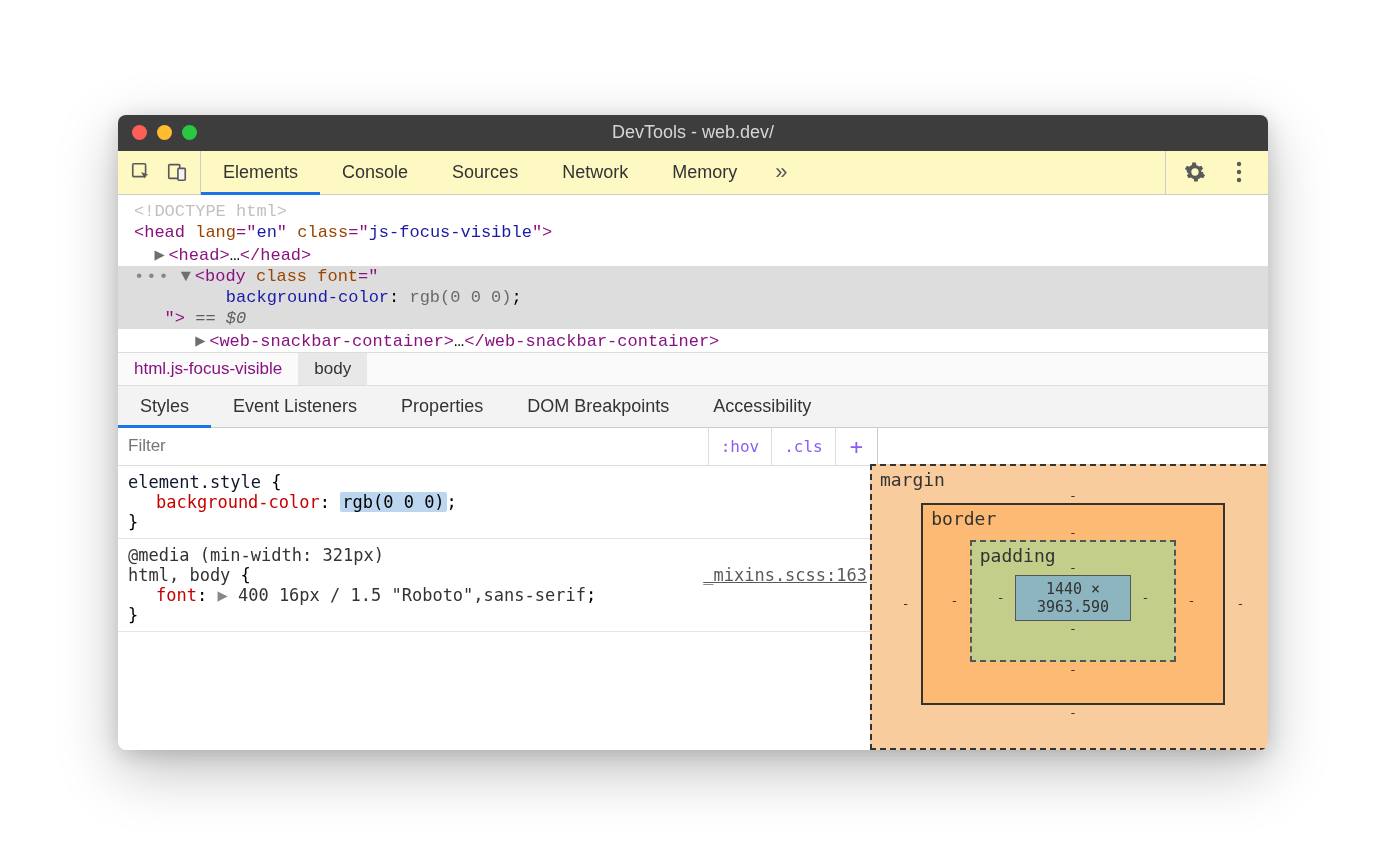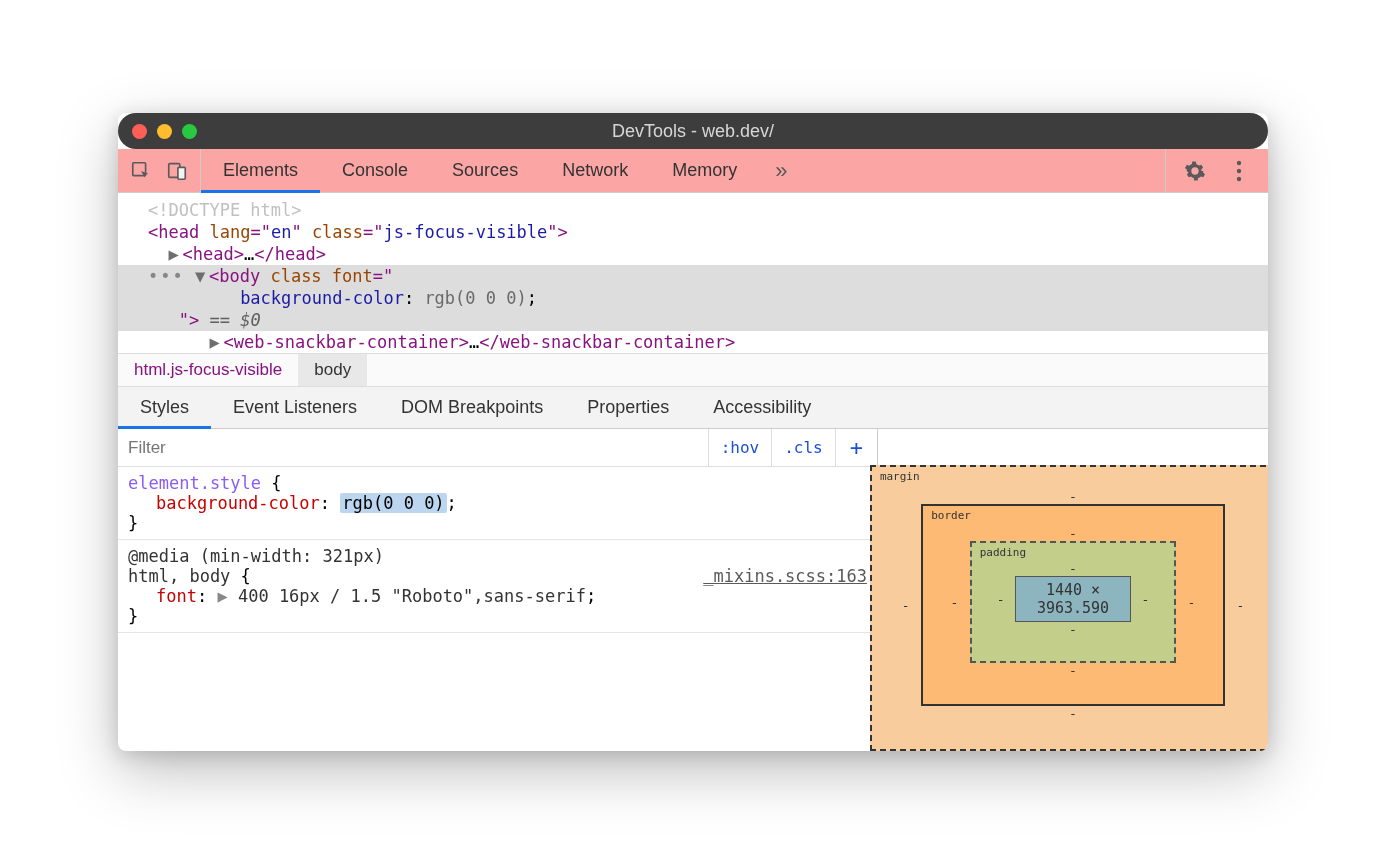--- a/index.html
+++ b/index.html
@@ -19,41 +19,40 @@
   box-shadow: 0 20px 60px rgba(0,0,0,0.25), 0 4px 20px rgba(0,0,0,0.15);
   overflow: hidden;
 }
 .titlebar {
   background: #3d3d3d;
   height: 36px;
   display: flex;
   align-items: center;
   padding: 0 14px;
   position: relative;
-  border-radius: 18px;
 }
 .traffic-lights { display: flex; gap: 10px; }
 .tl { width: 15px; height: 15px; border-radius: 50%; }
 .tl.red { background: #ff5f57; }
 .tl.yellow { background: #febc2e; }
 .tl.green { background: #28c840; }
 .titlebar-title {
   position: absolute;
   left: 0; right: 0;
   text-align: center;
   color: #d6d6d6;
   font-size: 18px;
   font-weight: 400;
   pointer-events: none;
 }
 .toolbar {
   display: flex;
   align-items: center;
   border-bottom: 1px solid #ccc;
-  background: #fca5a5;
+  background: #fef9c3;
   height: 44px;
   font-size: 18px;
 }
 .toolbar-left {
   display: flex;
   align-items: center;
   padding: 0 10px;
   gap: 10px;
   border-right: 1px solid #ccc;
   height: 100%;
@@ -88,21 +87,21 @@
   padding: 0 16px;
   border-left: 1px solid #ccc;
   height: 100%;
 }
 .dom-panel {
   background: #fff;
   font-family: "Menlo", "Consolas", monospace;
   font-size: 17px;
   padding: 6px 0 0 0;
 }
-.dom-line { padding: 1px 0 1px 30px; white-space: pre; }
+.dom-line { padding: 1px 0 1px 16px; white-space: pre; font-family: Liberation Mono, monospace; }
 .dom-gray { color: #c0c0c0; }
 .dom-tag { color: #881280; }
 .dom-attr { color: #994500; }
 .dom-val { color: #1a1aa6; }
 .dom-punc { color: #881280; }
 .dom-css-prop { color: #1a1aa6; }
 .dom-css-val { color: #6a6a6a; }
 .dom-selected {
   background: #ddd;
 }
@@ -162,30 +161,30 @@
   color: #888;
   outline: none;
 }
 .filter-btn {
   border-left: 1px solid #ddd;
   padding: 0 12px;
   display: flex;
   align-items: center;
   font-family: "Menlo", monospace;
   font-size: 16px;
-  color: #1d4ed8;
+  color: #8b5cf6;
 }
 .filter-btn.plus { font-size: 22px; padding: 0 14px; }
 .style-rule {
   font-family: "Menlo", "Consolas", monospace;
   font-size: 17px;
   padding: 6px 10px;
   border-bottom: 1px solid #e5e5e5;
 }
-.sr-selector { color: #8b5cf6; }
+.sr-selector { color: #0f172a; }
 .sr-line { padding-left: 28px; }
 .sr-prop { color: #c80000; }
 .sr-val { color: #333; }
 .sr-val-hl { background: #bcd6f0; border-radius: 2px; padding: 0 2px; }
 .sr-media { color: #333; }
 .sr-source { float: right; color: #5a5a5a; text-decoration: underline; }
 .sr-caret { color: #888; }
 .styles-right {
   width: 390px;
   display: flex;
@@ -218,21 +217,21 @@
   background: #8cb5c0;
   border: 1px solid #555;
   padding: 4px 10px;
   color: #333;
   font-size: 15px;
 }
 .bm-label {
   position: absolute;
   top: 3px;
   left: 8px;
-  font-size: 11px;
+  font-size: 18px;
   color: #333;
 }
 .bm-dash { color: #333; font-size: 13px; }
 .bm-top, .bm-bottom { display: block; }
 .bm-sides { display: flex; align-items: center; justify-content: space-between; gap: 10px; }
 .bm-side { width: 14px; text-align: center; }
 svg { display: block; }
 </style>
 </head>
 <body>
@@ -300,22 +299,22 @@
   </div>
 
   <div class="breadcrumb">
     <div class="crumb">html.js-focus-visible</div>
     <div class="crumb sel">body</div>
   </div>
 
   <div class="subtabs">
     <div class="subtab active">Styles</div>
     <div class="subtab">Event Listeners</div>
+    <div class="subtab">Properties</div>
     <div class="subtab">DOM Breakpoints</div>
-    <div class="subtab">Properties</div>
     <div class="subtab">Accessibility</div>
   </div>
 
   <div class="styles-area">
     <div class="styles-left">
       <div class="filter-row">
         <input class="filter-input" placeholder="Filter" style="">
         <div class="filter-btn">:hov</div>
         <div class="filter-btn">.cls</div>
         <div class="filter-btn plus">+</div>

